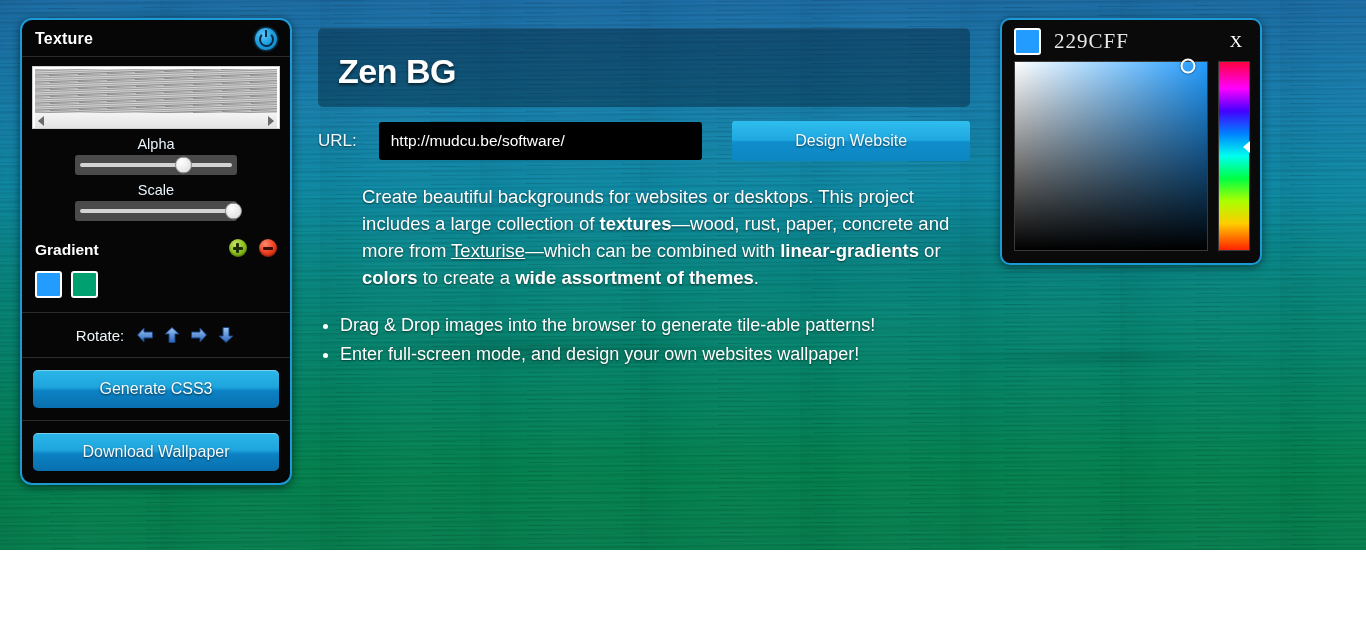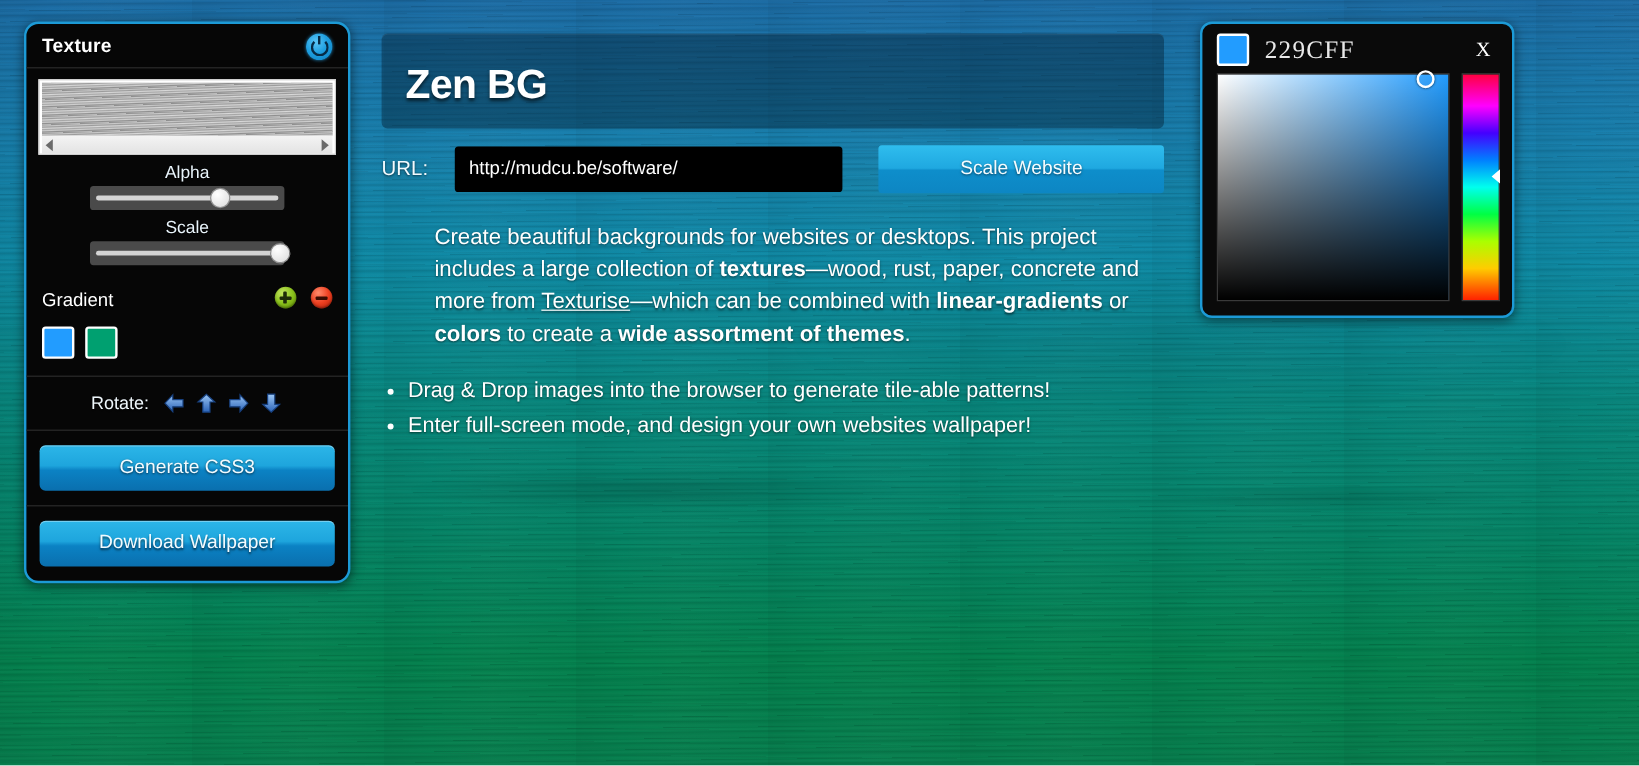--- a/index.html
+++ b/index.html
@@ -7,21 +7,21 @@
     padding: 0;
     width: 1366px;
     height: 638px;
     overflow: hidden;
     font-family: "Liberation Sans", sans-serif;
   }
 
   #stage {
     position: relative;
     width: 1366px;
-    height: 638px;
+    height: 550px;
     background:
       linear-gradient(to bottom,
         #1c6da6 0%,
         #1880ae 18%,
         #0f8ba6 34%,
         #08887f 52%,
         #058566 70%,
         #04834f 86%,
         #07804f 100%);
     overflow: hidden;
@@ -178,21 +178,21 @@
 
   .gradient-row {
     display: flex;
     align-items: center;
     justify-content: space-between;
     margin: 18px 13px 0 13px;
   }
   .gradient-title {
     color: #ffffff;
     font-size: 15.5px;
-    font-weight: normal;
+    font-weight: bold;
     text-shadow: 0 1px 1px #000;
   }
   .round-btn {
     width: 18px; height: 18px;
     border-radius: 50%;
     display: inline-flex; align-items: center; justify-content: center;
     margin-left: 8px;
     cursor: pointer;
     position: relative;
   }
@@ -511,21 +511,21 @@
 
   <div class="content">
 
     <div class="title-bar">
       <span class="title-text">Zen BG</span>
     </div>
 
     <div class="url-row">
       <span class="url-label">URL:</span>
       <input class="url-input" type="text" value="http://mudcu.be/software/" style="">
-      <button class="design-btn">Scale Website</button>
+      <button class="design-btn">Design Website</button>
     </div>
 
     <div class="body-text">
       <span>Create beautiful backgrounds for websites or desktops. This project includes a large collection of </span><b>textures</b><span>—wood, rust, paper, concrete and more from </span><span class="lnk">Texturise</span><span>—which can be combined with </span> <b>linear-gradients</b><span> or </span><b>colors</b><span> to create a </span><b>wide assortment of themes</b><span>.</span>
     </div>
 
     <ul class="bullets">
       <li>Drag &amp; Drop images into the browser to generate tile-able patterns!</li>
       <li>Enter full-screen mode, and design your own websites wallpaper!</li>
     </ul>

